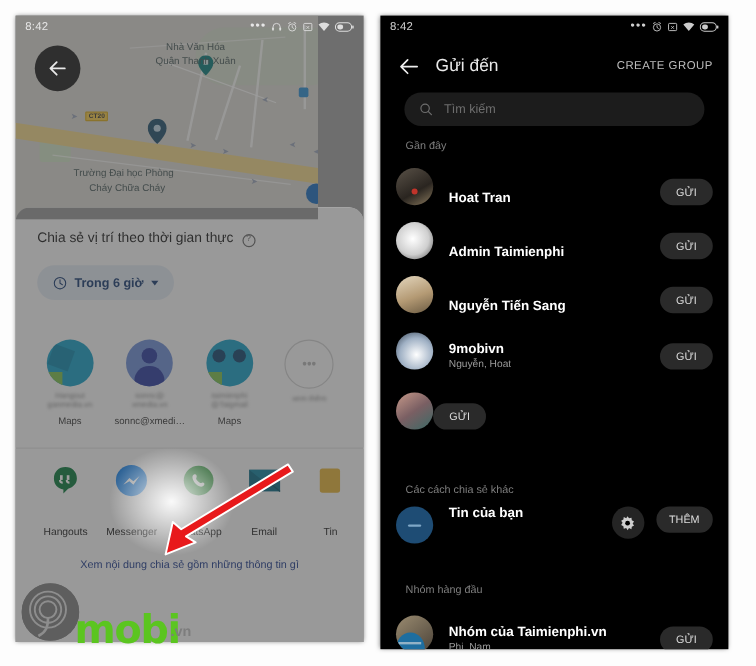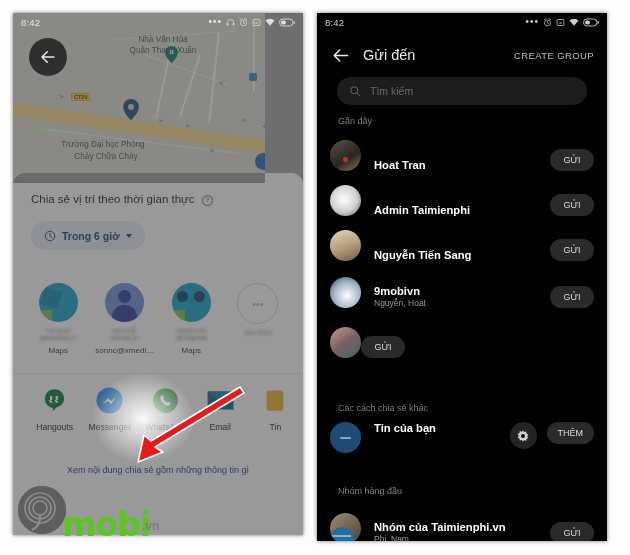--- a/index.html
+++ b/index.html
@@ -54,21 +54,21 @@
   .share-ico{width:39px;height:39px;border-radius:50%;position:relative;overflow:hidden;}
   .share-sub{font-size:6.5px;color:#8d8d8d;text-align:center;line-height:7px;filter:blur(1.4px);
              white-space:pre-line;}
   .share-name{font-size:8px;color:#3a3a3a;max-width:64px;overflow:hidden;text-overflow:ellipsis;white-space:nowrap;}
   .dots-circle{width:39px;height:39px;border-radius:50%;border:1px solid #cfcfcf;
                display:flex;align-items:center;justify-content:center;color:#b4b4b4;font-size:11px;}
 
   .divider{position:absolute;left:0;top:200px;width:290px;height:1px;background:#e2e2e2;}
   .app-row{position:absolute;left:0;top:205px;width:290px;height:70px;display:flex;padding-left:14px;
            box-sizing:border-box;}
-  .app-cell{width:64px;display:flex;flex-direction:column;align-items:center;gap:8px;padding-top:9px;}
+  .app-cell{width:64px;display:flex;flex-direction:column;align-items:center;gap:24px;padding-top:9px;}
   .app-name{font-size:8.6px;color:#232323;white-space:nowrap;}
   .glow{position:absolute;left:78px;top:200px;width:104px;height:90px;border-radius:50%;
         background:radial-gradient(closest-side,rgba(255,255,255,.95),rgba(255,255,255,0));z-index:34;}
   .bottom-note{position:absolute;left:0;top:292px;width:290px;text-align:center;font-size:9px;
                color:#24408f;white-space:nowrap;}
 
   
   .arrow-svg{position:absolute;left:0;top:0;width:630px;height:555px;z-index:60;pointer-events:none;}
 
   

